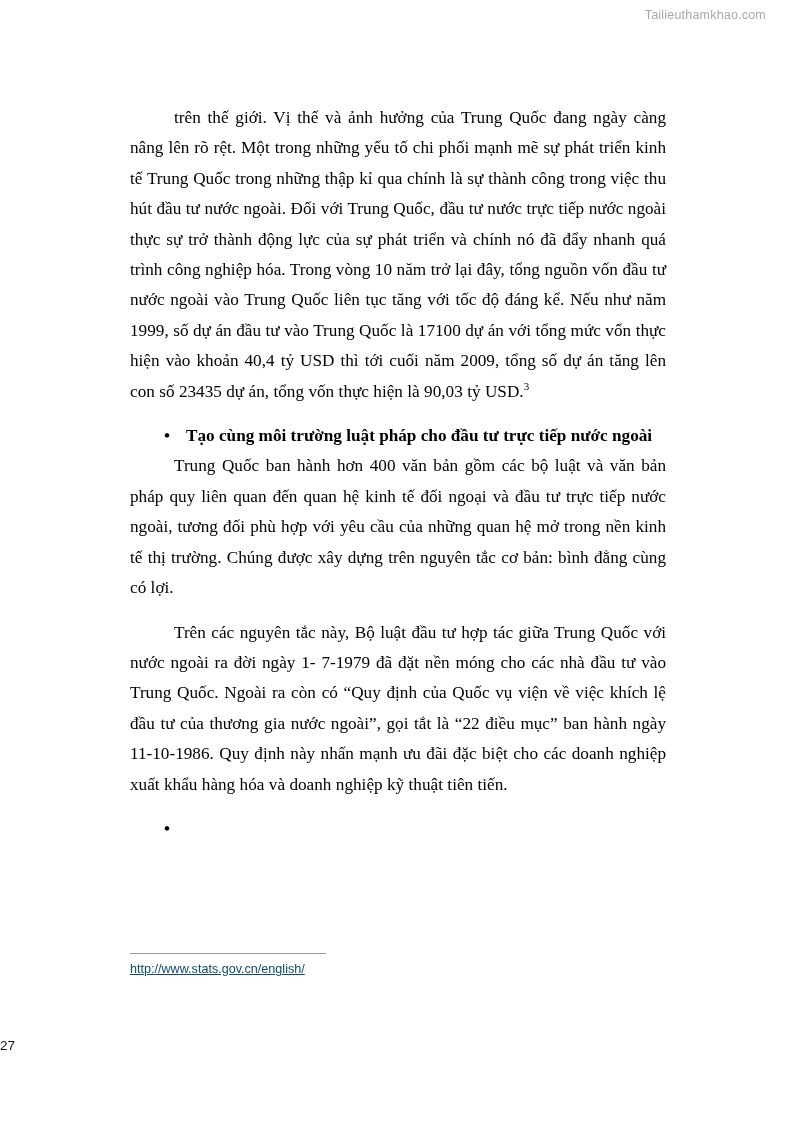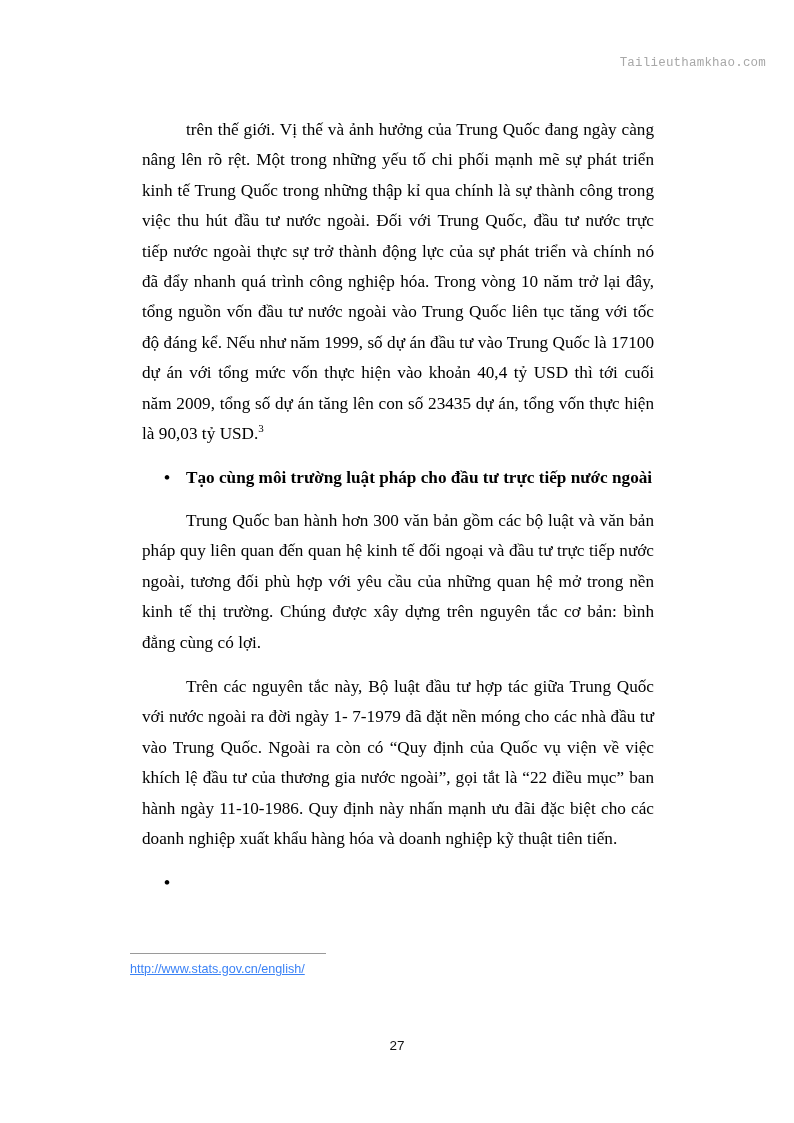--- a/index.html
+++ b/index.html
@@ -14,38 +14,37 @@
     font-family: "Liberation Serif", "DejaVu Serif", serif;
     color: #000000;
     overflow: hidden;
   }
 
   
   .watermark {
     position: absolute;
     top: 8px;
     right: 28px;
-    font-family: Liberation Mono, monospace;
+    font-family: Liberation Sans, sans-serif;
     font-size: 12.5px;
     color: #a8a8a8;
     letter-spacing: 0.2px;
     white-space: nowrap;
-    margin-top: 48px;
   }
 
   
   .page {
     position: absolute;
     left: 130px;
     top: 103px;
     width: 536px;
   }
 
   p.body-par {
-    margin: 12px;
+    margin: 0;
     text-align: justify;
     text-justify: inter-word;
     font-size: 17.2px;
     line-height: 30.4px;
     word-spacing: 0.1px;
   }
   p.indent {
     text-indent: 44px;
   }
   p.spaced {
@@ -104,32 +103,31 @@
     font-size: 9px;
     vertical-align: super;
     line-height: 0;
   }
   .footnote-link {
     display: inline-block;
     margin-top: 1px;
     font-family: "Liberation Sans", "DejaVu Sans", sans-serif;
     font-size: 12.6px;
     line-height: 16.5px;
-    color: #3b82f6;
+    color: #0c4a6e;
     text-decoration: underline;
     white-space: nowrap;
   }
 
   
   .page-number {
     position: absolute;
     left: 0;
     top: 1038px;
     width: 794px;
-    text-align: center;
     font-family: "Liberation Sans", "DejaVu Sans", sans-serif;
     font-size: 13.5px;
     color: #111111;
   }
 </style>
 </head>
 <body>
 
 <div class="watermark">Tailieuthamkhao.com</div>
 
@@ -138,21 +136,21 @@
   <p class="body-par indent"><span>trên thế giới. Vị thế và ảnh hưởng của Trung Quốc đang ngày càng nâng lên rõ rệt. Một trong những yếu tố chi phối mạnh mẽ sự phát triển kinh tế Trung Quốc trong những thập kỉ qua chính là sự thành công trong việc thu hút đầu tư nước ngoài. Đối với Trung Quốc, đầu tư nước trực tiếp nước ngoài thực sự trở thành động lực của sự phát triển và chính nó đã đẩy nhanh quá trình công nghiệp hóa.  Trong vòng 10 năm trở lại đây, tổng nguồn vốn đầu tư nước ngoài vào Trung Quốc liên tục tăng với tốc độ đáng kể. Nếu như năm 1999, số dự án đầu tư vào Trung Quốc là 17100 dự án với tổng mức vốn thực hiện vào khoản 40,4 tỷ USD thì tới cuối năm 2009, tổng số dự án tăng lên con số 23435 dự án, tổng vốn thực hiện là 90,03 tỷ USD.</span><sup class="fn-ref">3</sup></p>
 
 
   <ul class="bullets">
     <li>
       <span class="bullet-dot">•</span>
       <span>Tạo cùng môi trường luật pháp cho đầu tư trực tiếp nước ngoài</span>
     </li>
   </ul>
 
-  <p class="body-par indent">Trung Quốc ban hành hơn 300 văn bản gồm các bộ luật và văn bản pháp quy liên quan đến quan hệ kinh tế đối ngoại và đầu tư trực tiếp nước ngoài, tương đối phù hợp với yêu cầu của những quan hệ mở trong nền kinh tế thị trường. Chúng được xây dựng trên nguyên tắc cơ bản: bình đẳng cùng có lợi.</p>
+  <p class="body-par indent">Trung Quốc ban hành hơn 400 văn bản gồm các bộ luật và văn bản pháp quy liên quan đến quan hệ kinh tế đối ngoại và đầu tư trực tiếp nước ngoài, tương đối phù hợp với yêu cầu của những quan hệ mở trong nền kinh tế thị trường. Chúng được xây dựng trên nguyên tắc cơ bản: bình đẳng cùng có lợi.</p>
 
   <p class="body-par indent spaced">Trên các nguyên tắc này, Bộ luật đầu tư hợp tác giữa Trung Quốc với nước ngoài ra đời ngày 1- 7-1979 đã đặt nền móng cho các nhà đầu tư vào Trung Quốc. Ngoài ra còn có “Quy định của Quốc vụ viện về việc khích lệ đầu tư của thương gia nước ngoài”, gọi tắt là “22 điều mục” ban hành ngày 11-10-1986. Quy định này nhấn mạnh ưu đãi đặc biệt cho các doanh nghiệp xuất khẩu hàng hóa và doanh nghiệp kỹ thuật tiên tiến.</p>
 
   <ul class="bullets">
     <li>
       <span class="bullet-dot">•</span>
     </li>
   </ul>
 
 

